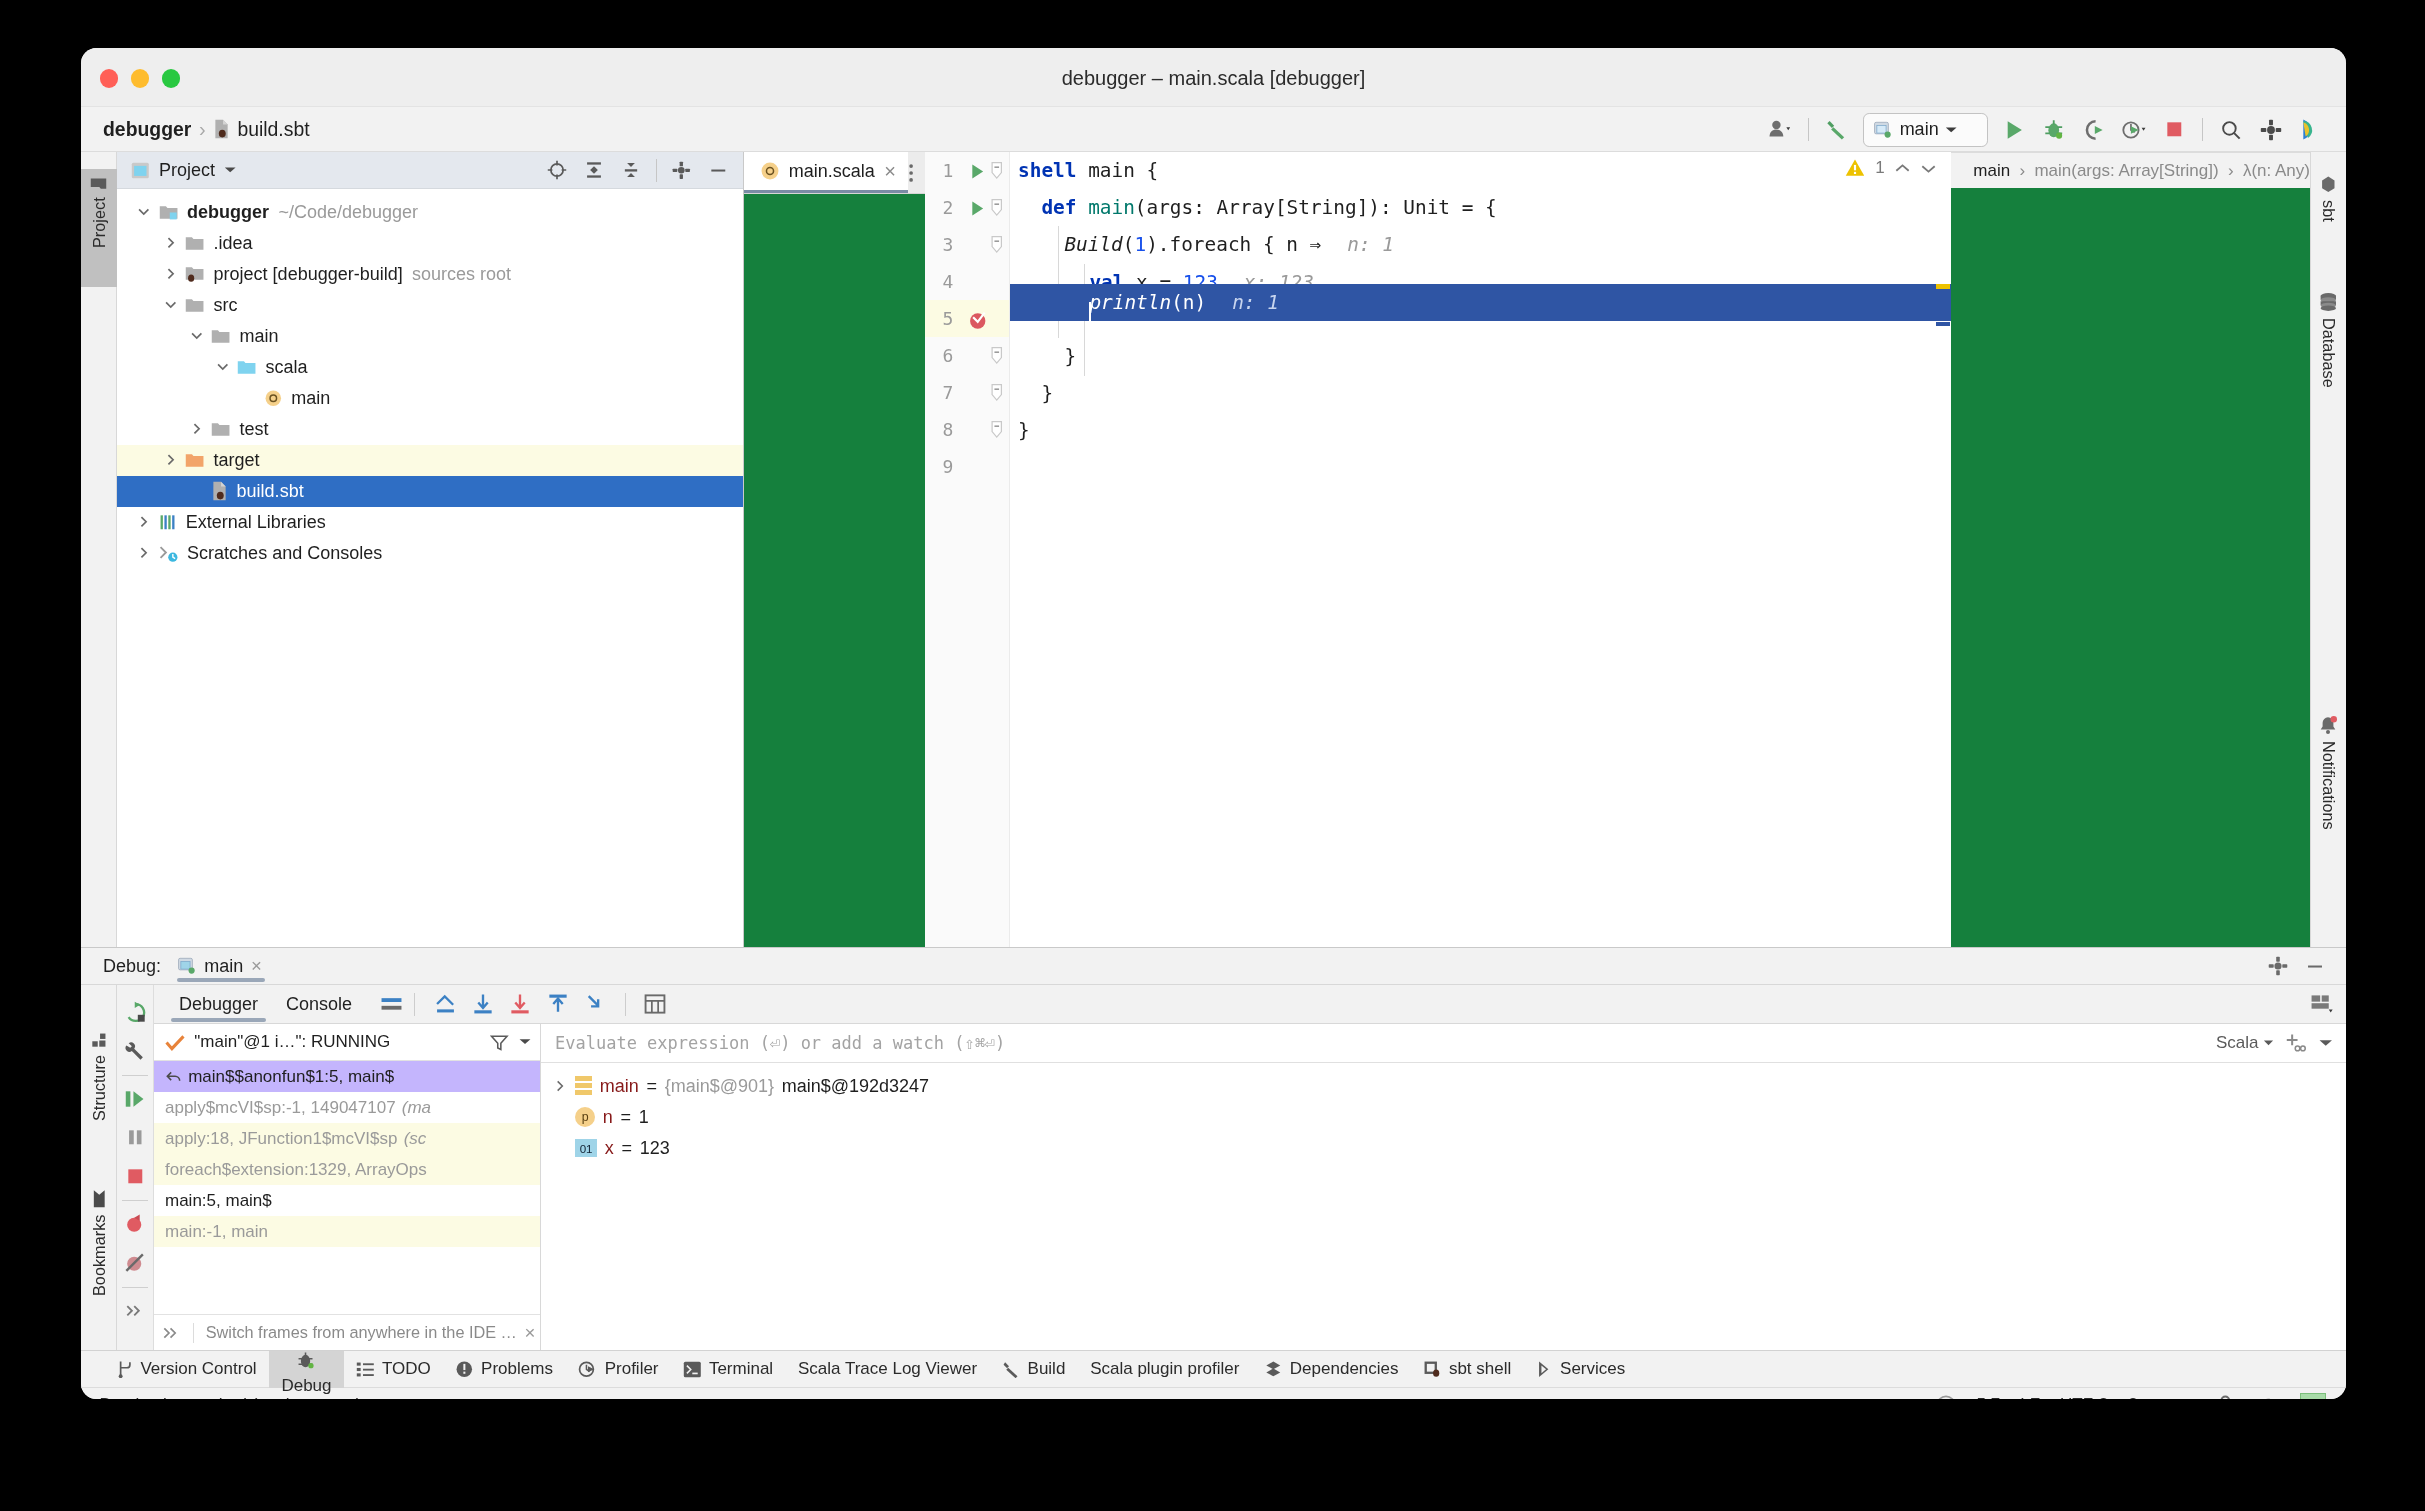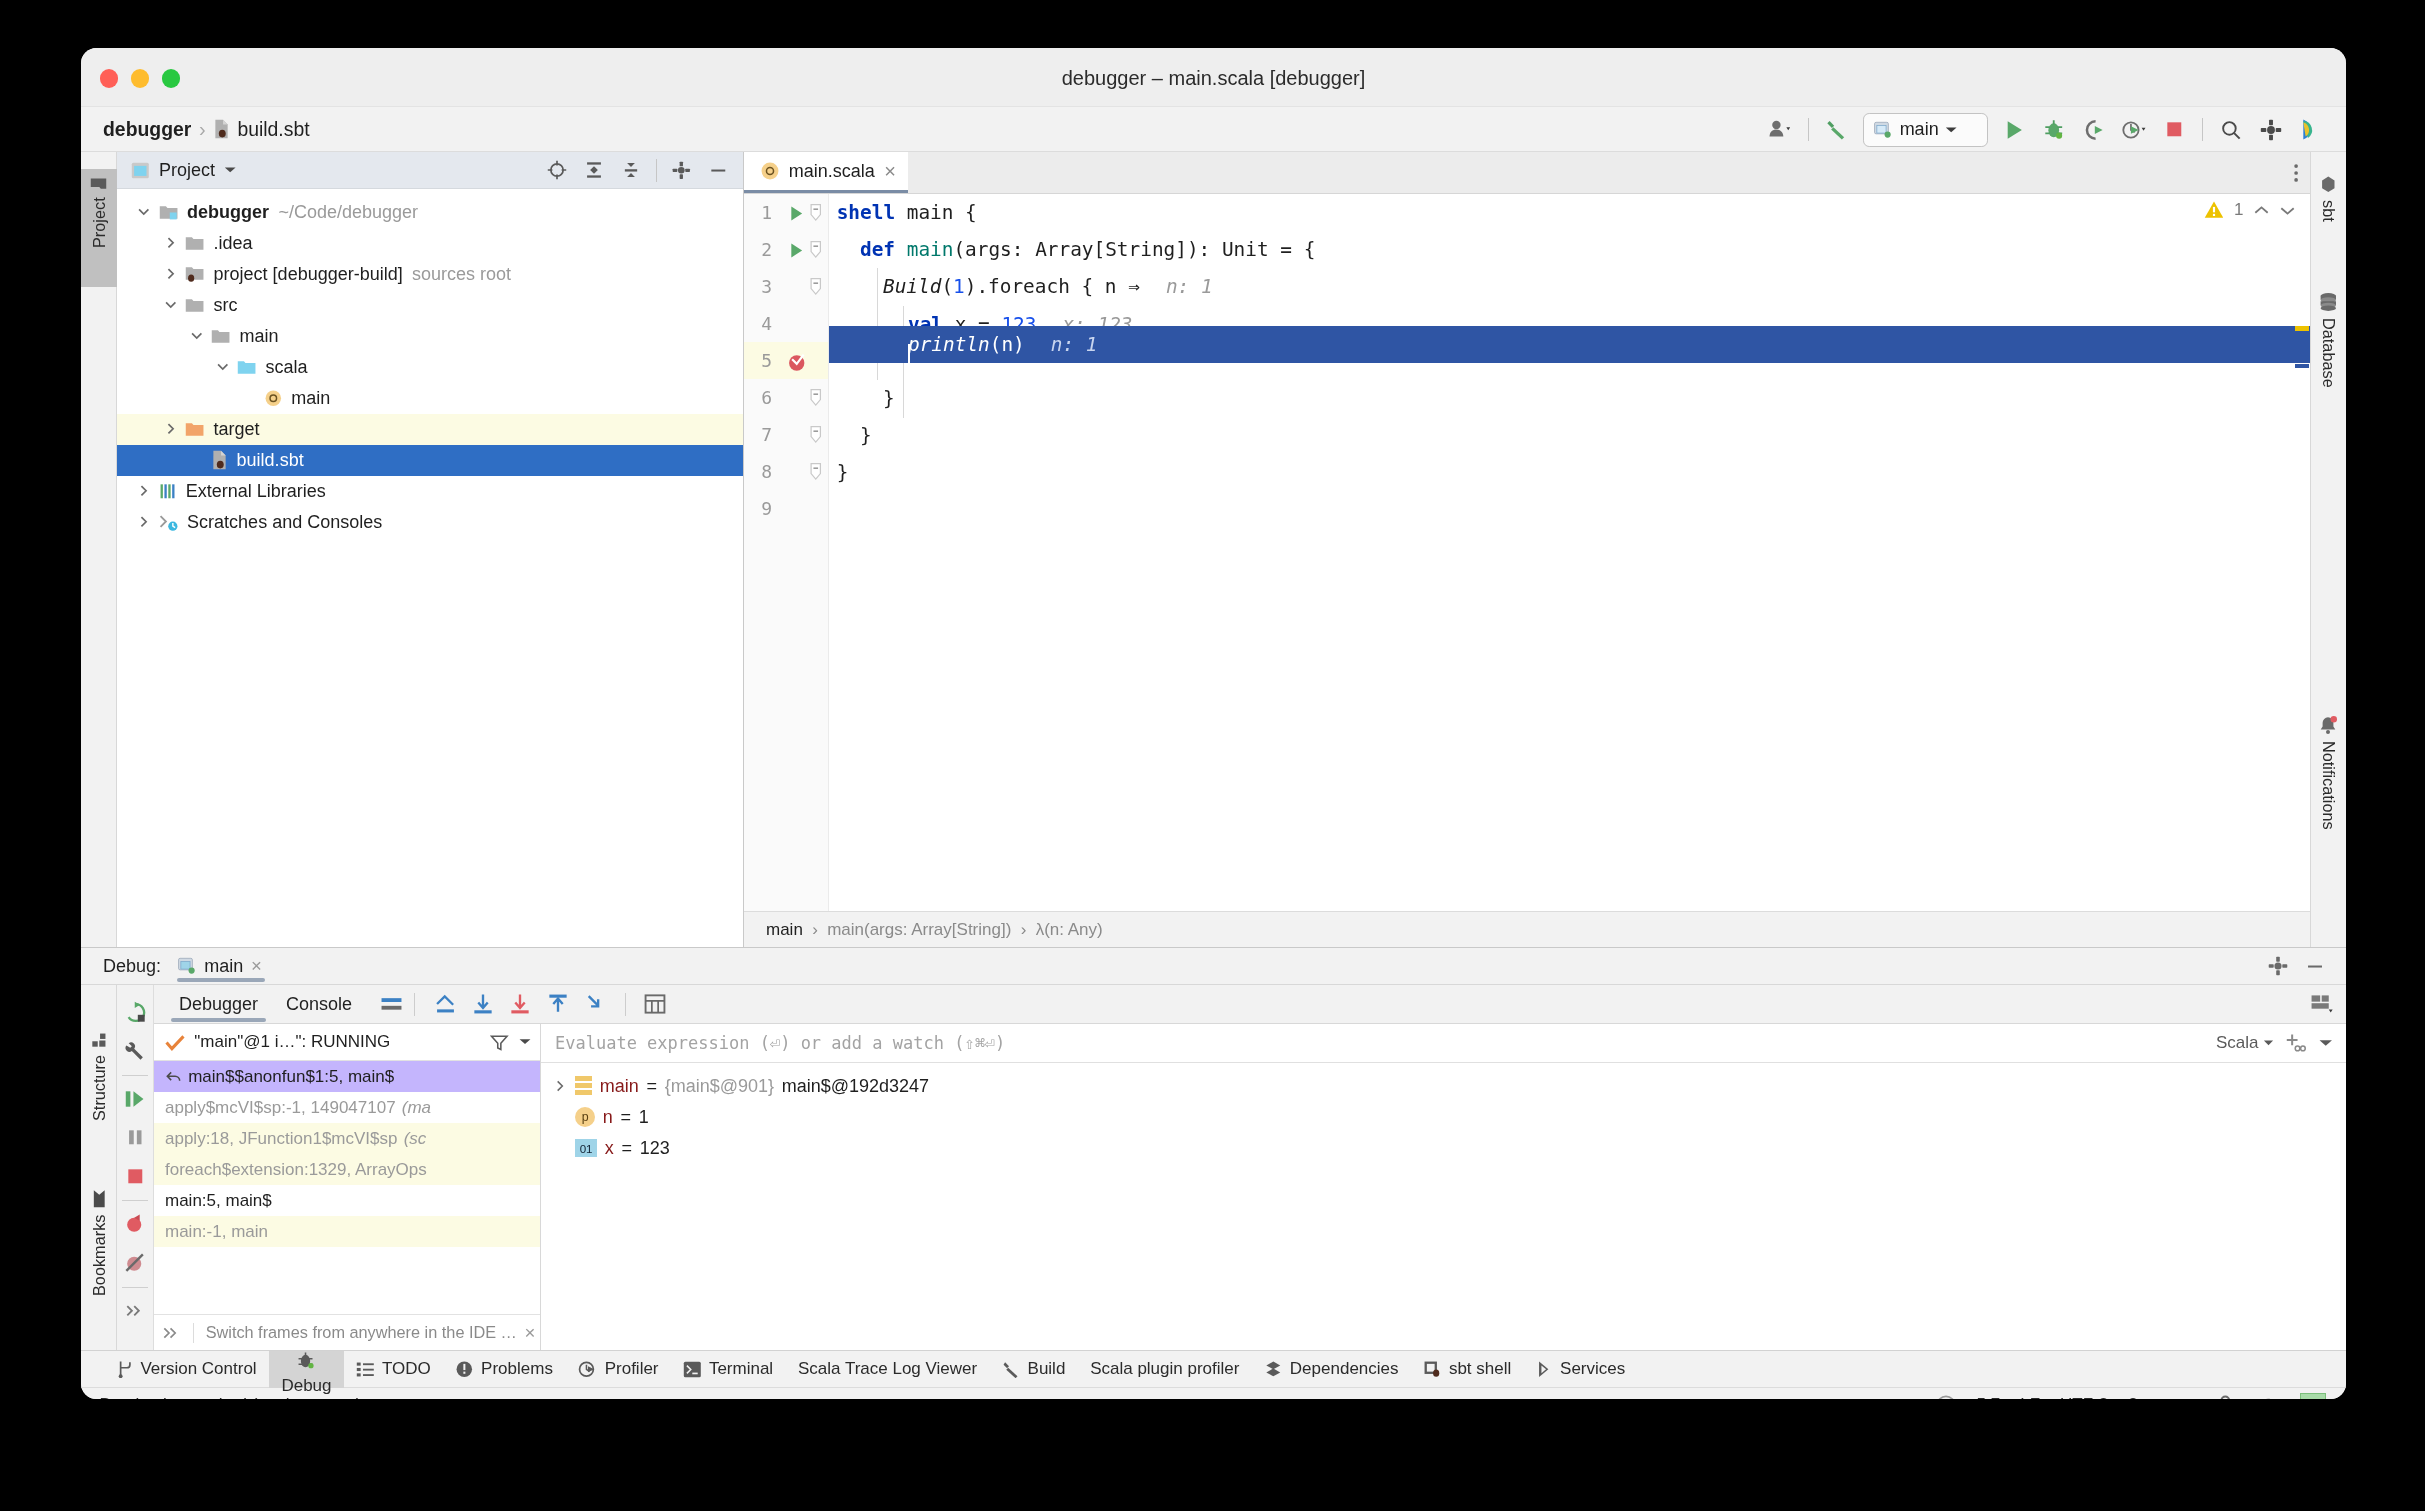--- a/index.html
+++ b/index.html
@@ -111,21 +111,21 @@
 
   .tree { padding-top: 7.7px; font-size: 18px; color: #1f1f1f; flex: 1; overflow: hidden; }
   .trow { height: 31px; display: flex; align-items: center; white-space: nowrap; padding-right: 7.7px; }
   .trow.sel { background: #2f6ec4; color: #fff; }
   .trow.hl { background: #fcfbe3; }
   .chev { width: 23px; display: inline-flex; justify-content: center; align-items: center; color: #6a6a6a; }
   .tlabel { margin-left: 1.5px; }
   .tsub { color: #9a9a9a; margin-left: 9.3px; }
 
   
-  .editor-wrap { flex: 1; display: flex; flex-direction: column; background: #15803d; min-width: 0; }
+  .editor-wrap { flex: 1; display: flex; flex-direction: row; background: #15803d; min-width: 0; }
   .tabstrip {
     height: 42px; background: #ececec; display: flex; align-items: stretch;
     border-bottom: 0.8px solid #d6d6d6; position: relative;
   }
   .etab {
     display: flex; align-items: center; gap: 9.3px;
     background: #ffffff; padding: 0 12.4px 0 15.5px;
     font-size: 18px; color: #1f1f1f;
     border-bottom: 3.1px solid #7a8ca5;
   }
@@ -559,20 +559,34 @@
             <div class="trow">
               <span style="display:inline-block;width:121px"></span>
               <span class="chev"></span>
               <span style="margin:0 7px 0 3.1px;display:inline-flex;align-items:center">
                 <svg width="18.6" height="18.6" viewBox="0 0 24 24">
                   <circle cx="12" cy="12" r="10" fill="#f5d08a"></circle>
                   <circle cx="12" cy="12" r="4.2" stroke="#6b5220" stroke-width="1.9" fill="none"></circle>
                 </svg>
               </span>
               <span class="tlabel" style="">main</span>
+            </div>
+            <div class="trow">
+              <span style="display:inline-block;width:68px"></span>
+              <span class="chev">
+                <svg width="15.5" height="15.5" viewBox="0 0 20 20">
+                  <path d="M7 4l6 6-6 6" stroke="#6a6a6a" stroke-width="2.2" fill="none"></path>
+                </svg>
+              </span>
+              <span style="margin:0 7px 0 3.1px;display:inline-flex;align-items:center">
+                <svg width="20" height="17" viewBox="0 0 26 22">
+                  <path d="M1 3h8l2 2h13v14H1z" fill="#b0b0b0"></path>
+                </svg>
+              </span>
+              <span class="tlabel" style="">test</span>
             </div>
             <div class="trow hl">
               <span style="display:inline-block;width:42px"></span>
               <span class="chev">
                 <svg width="15.5" height="15.5" viewBox="0 0 20 20">
                   <path d="M7 4l6 6-6 6" stroke="#6a6a6a" stroke-width="2.2" fill="none"></path>
                 </svg>
               </span>
               <span style="margin:0 7px 0 3.1px;display:inline-flex;align-items:center">
                 <svg width="20" height="17" viewBox="0 0 26 22">

